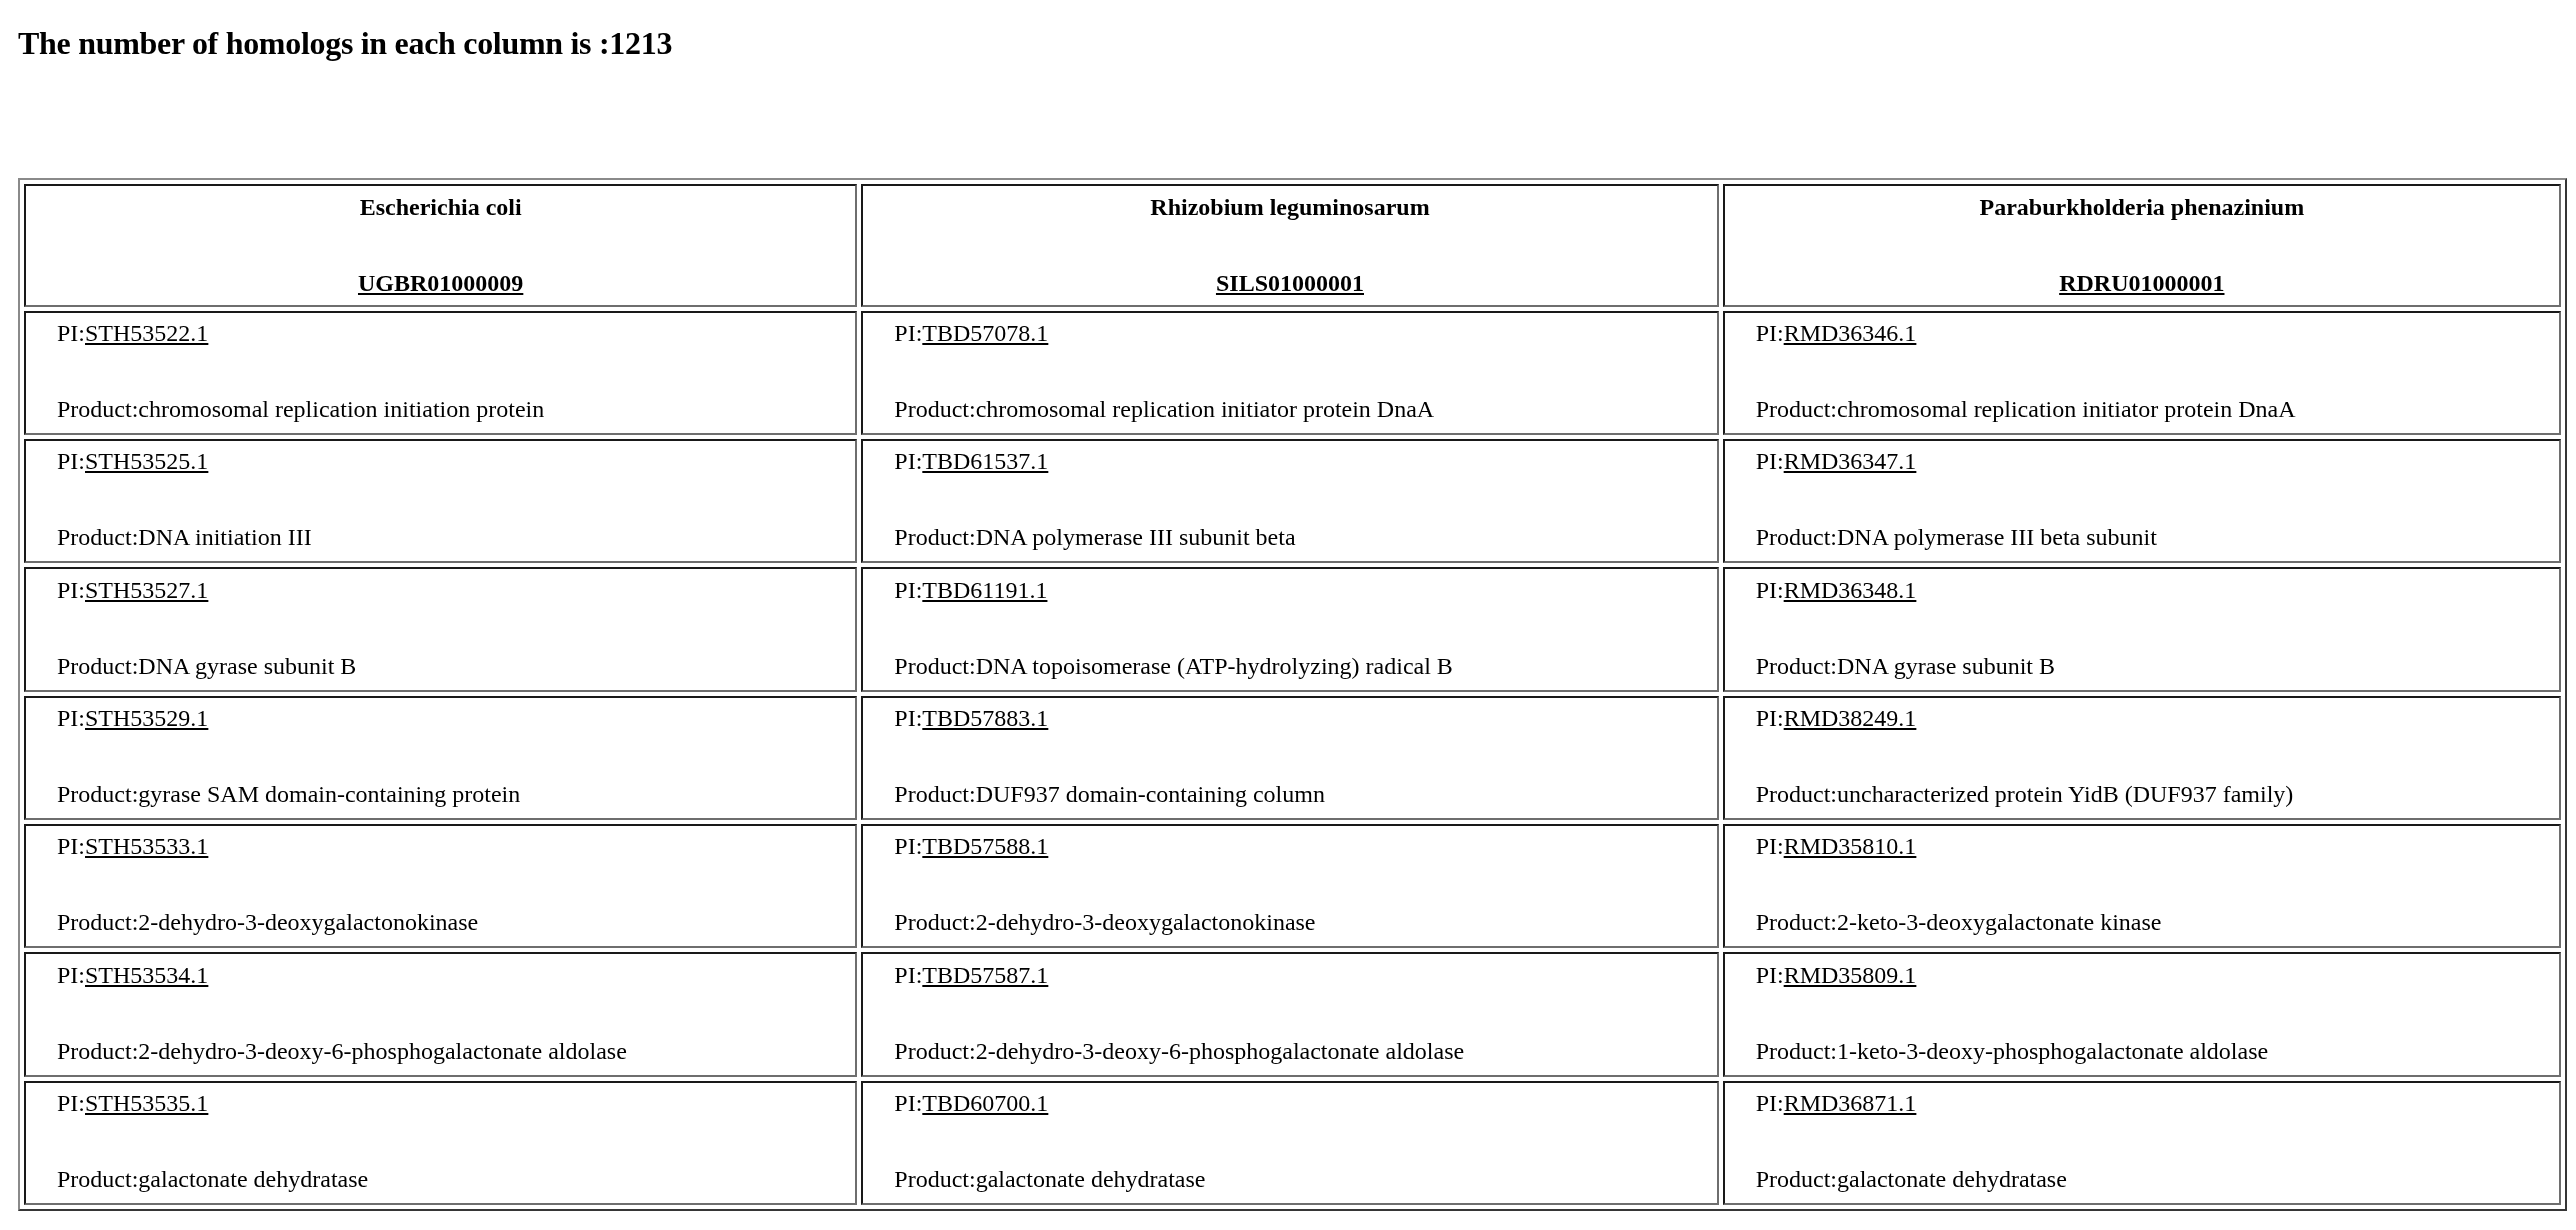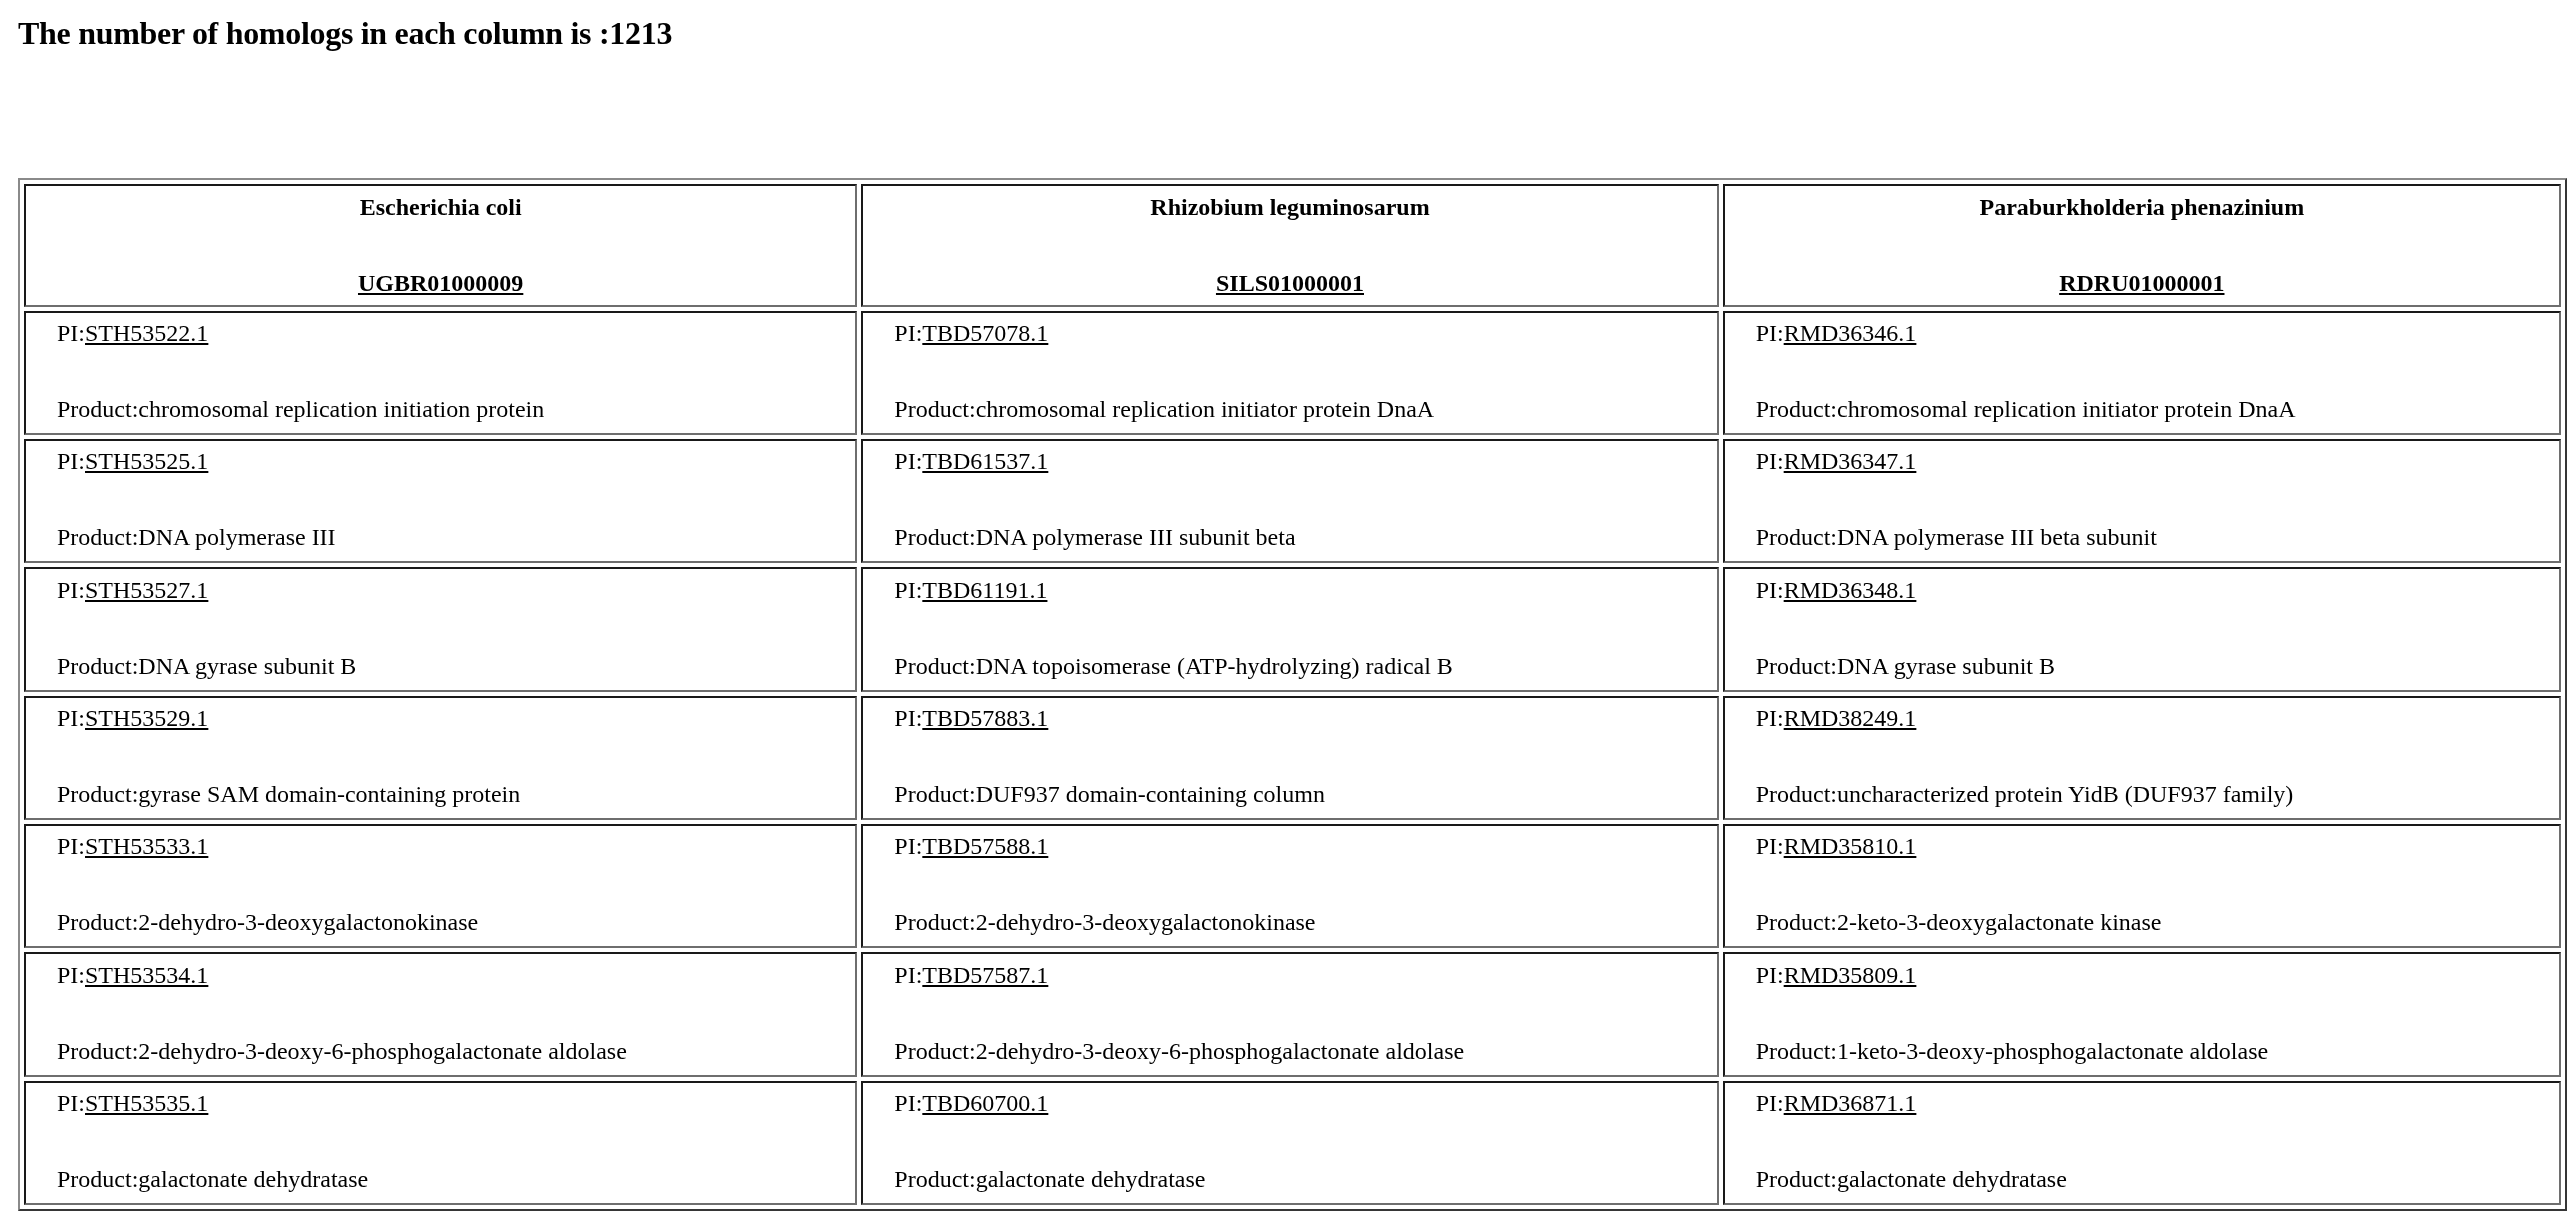--- a/index.html
+++ b/index.html
@@ -3,21 +3,21 @@
 <meta charset="utf-8">
 <style>
   html, body { margin: 0; padding: 0; background: #ffffff; }
   body {
     width: 2576px; height: 1231px; overflow: hidden;
     font-family: "Liberation Serif", serif;
     color: #000;
     position: relative;
   }
   .page-title {
-    position: absolute; left: 18px; top: 15px;
+    position: absolute; left: 18px; top: 25px;
     font-size: 32px; font-weight: bold; margin: 0;
     letter-spacing: -0.3px;
   }
   .homolog-table {
     position: absolute; left: 18px; top: 178px;
     width: 2549px;
     border-collapse: separate;
     border-spacing: 4.8px;
     border: 2.4px outset #8a8a8a;
     table-layout: fixed;
@@ -65,21 +65,21 @@
         <th><span class="species-name">Paraburkholderia phenazinium</span><a class="accession-link">RDRU01000001</a></th>
       </tr>
   </thead>
   <tbody id="table-body">
       <tr>
         <td><span>PI:</span><a class="pi-link">STH53522.1</a><span class="cell-gap"></span><span>Product:</span><span>chromosomal replication initiation protein</span></td>
         <td><span>PI:</span><a class="pi-link">TBD57078.1</a><span class="cell-gap"></span><span>Product:</span><span>chromosomal replication initiator protein DnaA</span></td>
         <td><span>PI:</span><a class="pi-link">RMD36346.1</a><span class="cell-gap"></span><span>Product:</span><span>chromosomal replication initiator protein DnaA</span></td>
       </tr>
       <tr>
-        <td><span>PI:</span><a class="pi-link">STH53525.1</a><span class="cell-gap"></span><span>Product:</span><span>DNA polymerase III</span></td>
+        <td><span>PI:</span><a class="pi-link">STH53525.1</a><span class="cell-gap"></span><span>Product:</span><span>DNA initiation III</span></td>
         <td><span>PI:</span><a class="pi-link">TBD61537.1</a><span class="cell-gap"></span><span>Product:</span><span>DNA polymerase III subunit beta</span></td>
         <td><span>PI:</span><a class="pi-link">RMD36347.1</a><span class="cell-gap"></span><span>Product:</span><span>DNA polymerase III beta subunit</span></td>
       </tr>
       <tr>
         <td><span>PI:</span><a class="pi-link">STH53527.1</a><span class="cell-gap"></span><span>Product:</span><span>DNA gyrase subunit B</span></td>
         <td><span>PI:</span><a class="pi-link">TBD61191.1</a><span class="cell-gap"></span><span>Product:</span><span>DNA topoisomerase (ATP-hydrolyzing) radical B</span></td>
         <td><span>PI:</span><a class="pi-link">RMD36348.1</a><span class="cell-gap"></span><span>Product:</span><span>DNA gyrase subunit B</span></td>
       </tr>
       <tr>
         <td><span>PI:</span><a class="pi-link">STH53529.1</a><span class="cell-gap"></span><span>Product:</span><span>gyrase SAM domain-containing protein</span></td>

